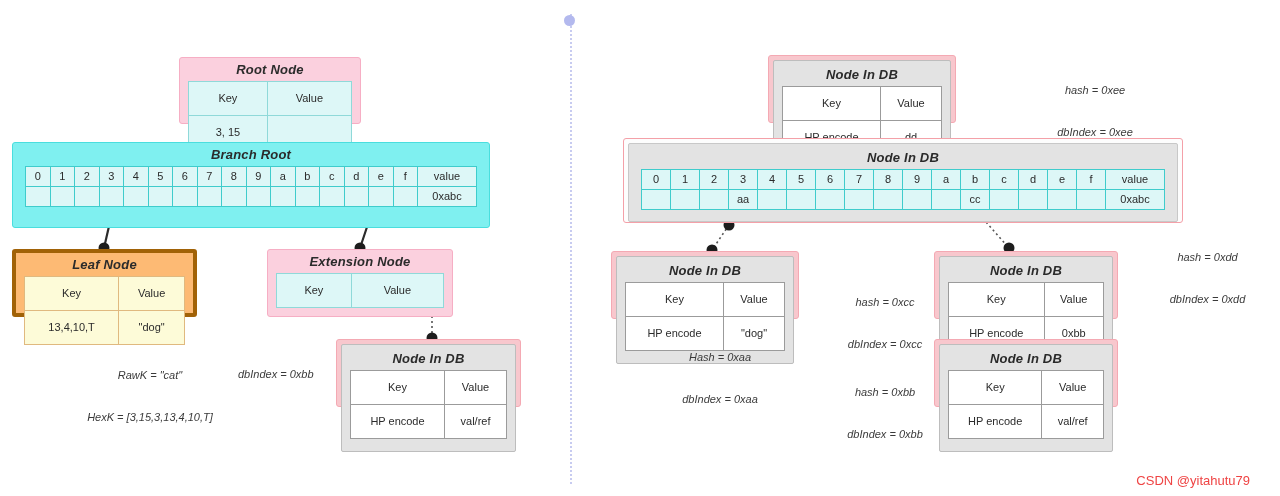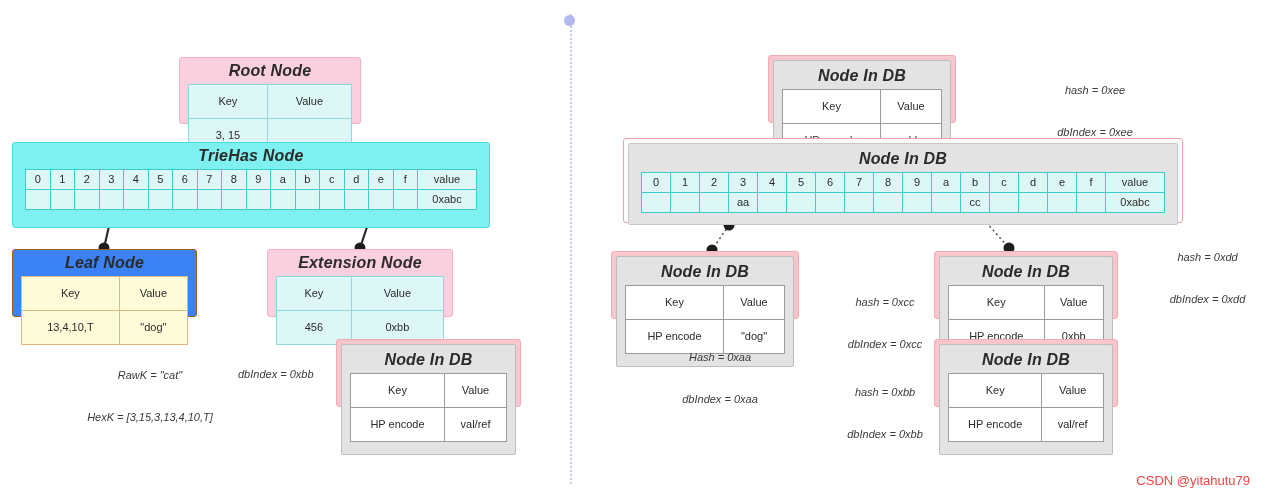--- a/index.html
+++ b/index.html
@@ -13,34 +13,34 @@
 
   
   .divider{position:absolute;left:570px;top:14px;width:2px;height:470px;
     border-left:2px dotted #c7cbf0;}
   .divider-dot{position:absolute;left:564px;top:15px;width:11px;height:11px;
     border-radius:50%;background:#b3b9ee;}
 
   
   .card{position:absolute;box-sizing:border-box;border-radius:3px;}
   .card .title{
-    text-align:center;font-style:italic;font-weight:bold;font-size:16px;
+    text-align:center;font-style:italic;font-weight:bold;font-size:13px;
     letter-spacing:.2px;color:#2b2b2b;padding:4px 16px 4px;
   }
   .tbl{width:calc(100% - 16px);margin:0 8px 8px;border-collapse:collapse;}
   .tbl td{
     border:1px solid #9b9b9b;text-align:center;font-size:11px;height:17px;
     padding:8px;line-height:17px;
   }
 
   
   .pink{background:#fbd0de;border:1px solid #f6aec4;}
   .pink .tbl td{background:#ddf7f7;border-color:#8fd9d9;}
   
-  .orange{background:#3b82f6;border:1px solid #a16207;}
+  .orange{background:#fdba74;border:4px solid #a16207;}
   .orange .tbl td{background:#fdfbd8;border-color:#e0b97f;}
   
   .cyan{background:#7ff0f0;border:1px solid #49dede;}
   
   .db{background:#f8c7cd;border:1px solid #f4a9b3;padding:4px;}
   .db .inner{background:#e3e3e3;border:1px solid #bdbdbd;border-radius:2px;padding:2px 0 4px;}
   .db .tbl td{background:#ffffff;border-color:#9b9b9b;}
   
   .dbc{background:#fdfdfd;border:1px solid #f4a0a8;padding:4px;}
   .dbc .inner{background:#e3e3e3;border:1px solid #c8c8c8;border-radius:2px;padding:2px 0 5px;}
@@ -118,21 +118,21 @@
       </tr>
       <tr>
         <td>3, 15</td>
         <td></td>
       </tr>
     </tbody>
       </table>
   </div>
 
   <div class="card cyan" style="left:12px;top:142px;width:478px;height:86px;">
-    <div class="title">TrieHas Node</div>
+    <div class="title">Branch Root</div>
     <table class="btbl">
       <tbody>
           <tr id="lbranch-head">
             <td>0</td>
             <td>1</td>
             <td>2</td>
             <td>3</td>
             <td>4</td>
             <td>5</td>
             <td>6</td>
@@ -187,24 +187,20 @@
   </div>
 
   <div class="card pink" style="left:267px;top:249px;width:186px;height:68px;">
     <div class="title">Extension Node</div>
     <table class="tbl">
       <tbody>
           <tr>
         <td>Key</td>
         <td>Value</td>
       </tr>
-      <tr>
-        <td>456</td>
-        <td>0xbb</td>
-      </tr>
     </tbody>
       </table>
   </div>
 
   <div class="card db" style="left:336px;top:339px;width:185px;height:68px;">
     <div class="inner">
       <div class="title">Node In DB</div>
       <table class="tbl">
         <tbody>
             <tr>

